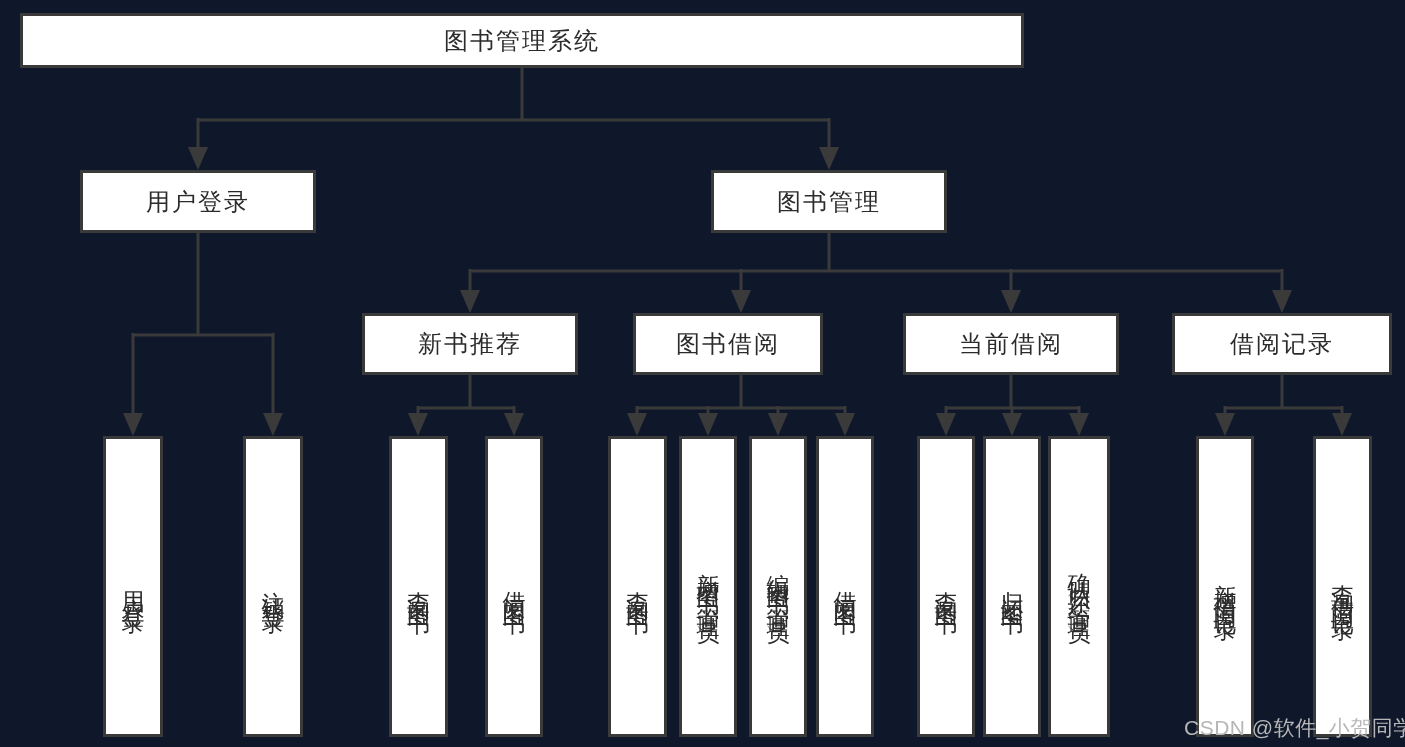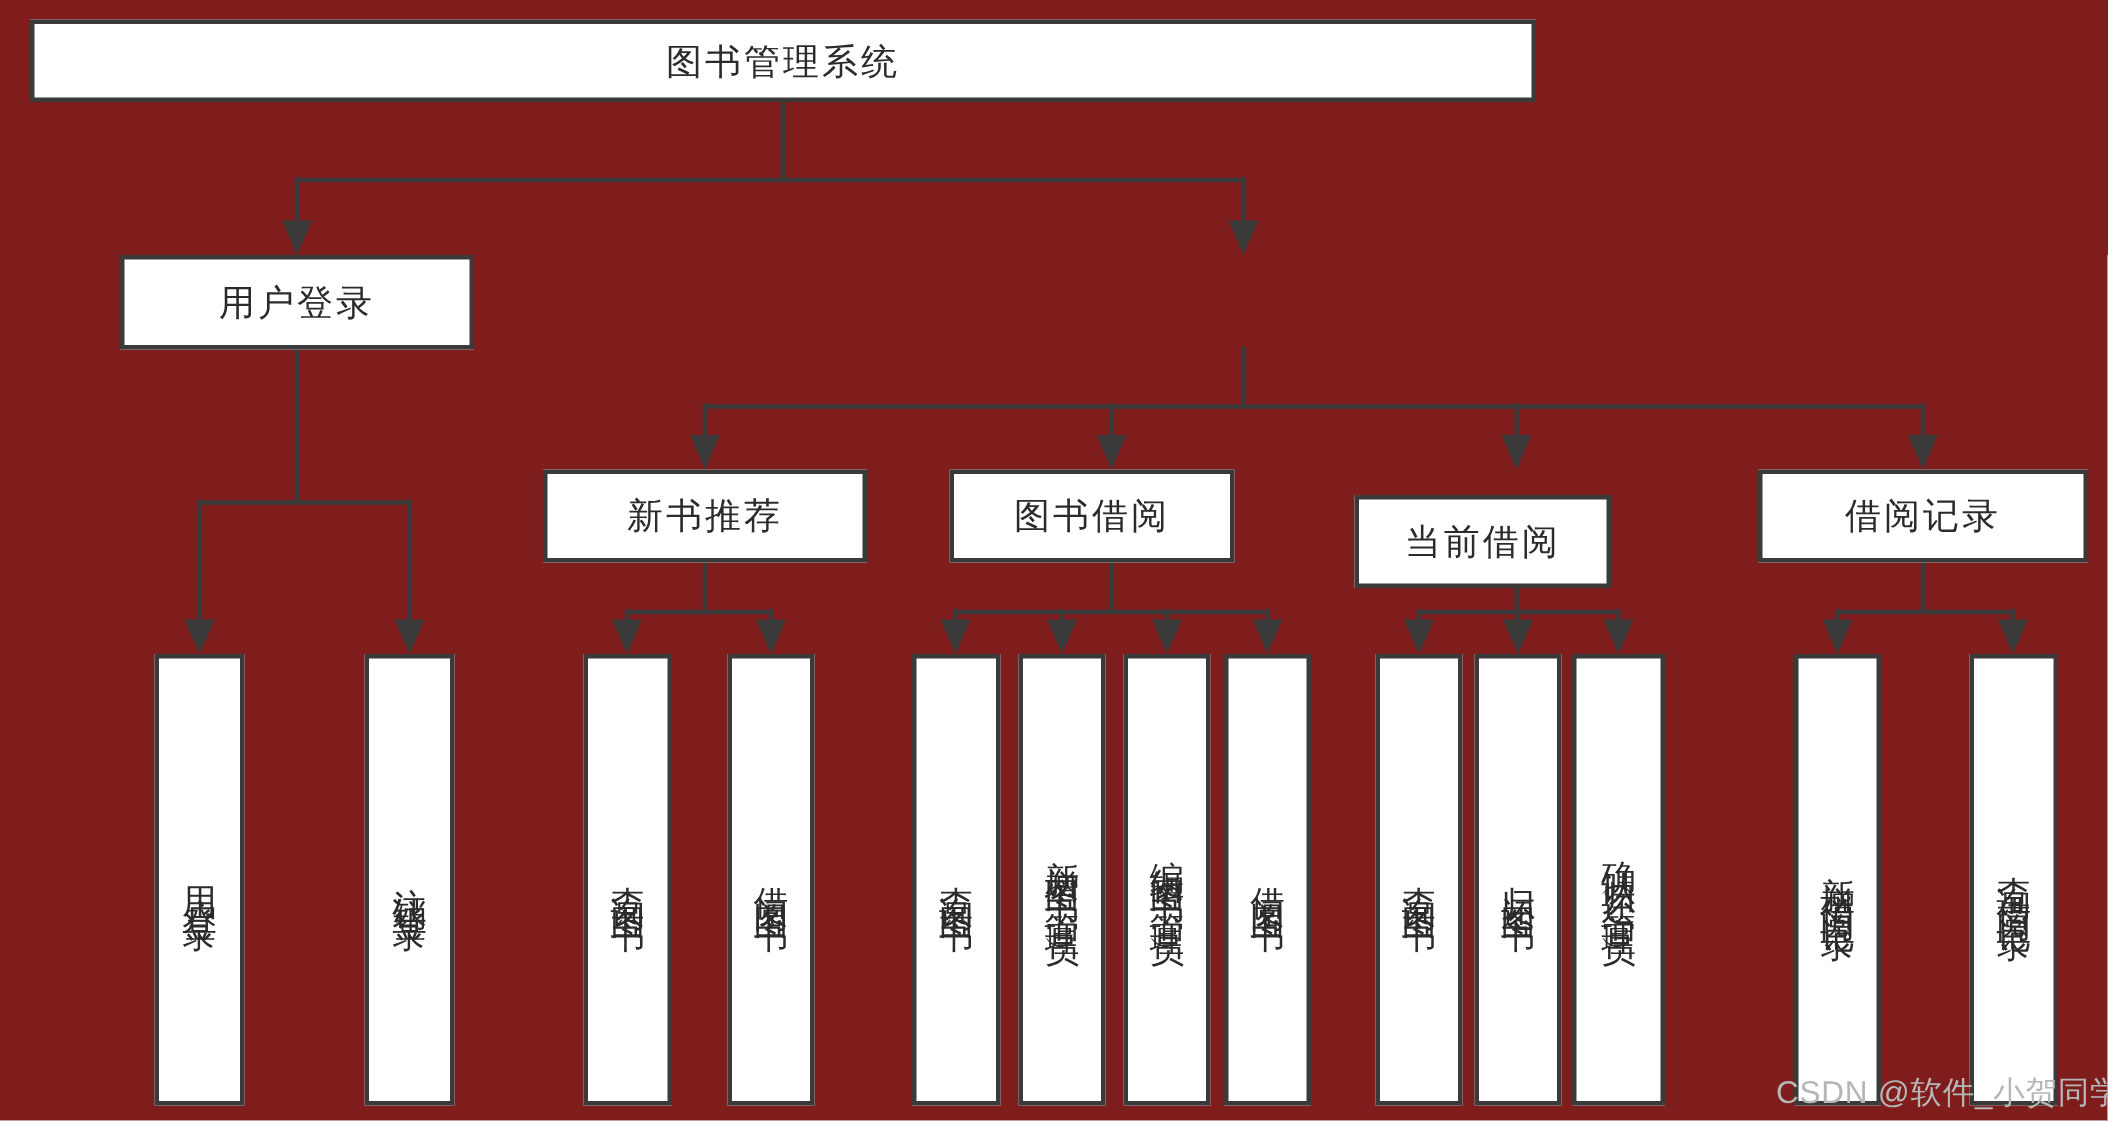--- a/index.html
+++ b/index.html
@@ -1,20 +1,20 @@
 <!DOCTYPE html>
 <html><head>
 <meta charset="utf-8">
 <style>
   html, body { margin: 0; padding: 0; background: #ffffff; }
   .stage {
     position: relative;
     width: 1405px;
     height: 747px;
-    background: #7f1d1d;
+    background: #0f172a;
     overflow: hidden;
     font-family: "Liberation Sans", sans-serif;
   }
   .connectors {
     position: absolute;
     left: 0; top: 0;
     width: 1405px; height: 747px;
     z-index: 0;
   }
   .box {
@@ -42,21 +42,21 @@
     white-space: nowrap;
   }
   
   #n-root { left: 20px;  top: 13px;  width: 1004px; height: 55px; }
   
   #n-ulb  { left: 80px;  top: 170px; width: 236px; height: 63px; }
   #n-bmb  { left: 711px; top: 170px; width: 236px; height: 63px; }
   
   #n-nbr  { left: 362px;  top: 313px; width: 216px; height: 62px; }
   #n-bb   { left: 633px;  top: 313px; width: 190px; height: 62px; }
-  #n-cb   { left: 903px;  top: 330px; width: 171px; height: 62px; font-family: Liberation Serif, serif; }
+  #n-cb   { left: 903px;  top: 313px; width: 216px; height: 62px; font-family: Liberation Serif, serif; }
   #n-br   { left: 1172px; top: 313px; width: 220px; height: 62px; align-items: center; }
   
   .leaf { top: 436px; height: 301px; }
   #n-login  { left: 103px;  width: 60px; }
   #n-logout { left: 243px;  width: 60px; }
   #n-q1     { left: 389px;  width: 59px; }
   #n-b1     { left: 485px;  width: 58px; }
   #n-q2     { left: 608px;  width: 59px; }
   #n-add    { left: 679px;  width: 58px; }
   #n-edit   { left: 749px;  width: 58px; }
@@ -122,20 +122,23 @@
     </g>
   </svg>
 
   <div id="n-root" class="box h">
     <span class="lbl">图书管理系统</span>
   </div>
 
   <div id="n-ulb" class="box h">
     <span class="lbl">用户登录</span>
   </div>
+  <div id="n-bmb" class="box h">
+    <span class="lbl">图书管理</span>
+  </div>
 
   <div id="n-nbr" class="box h">
     <span class="lbl">新书推荐</span>
   </div>
   <div id="n-bb" class="box h">
     <span class="lbl">图书借阅</span>
   </div>
   <div id="n-cb" class="box h">
     <span class="lbl">当前借阅</span>
   </div>

